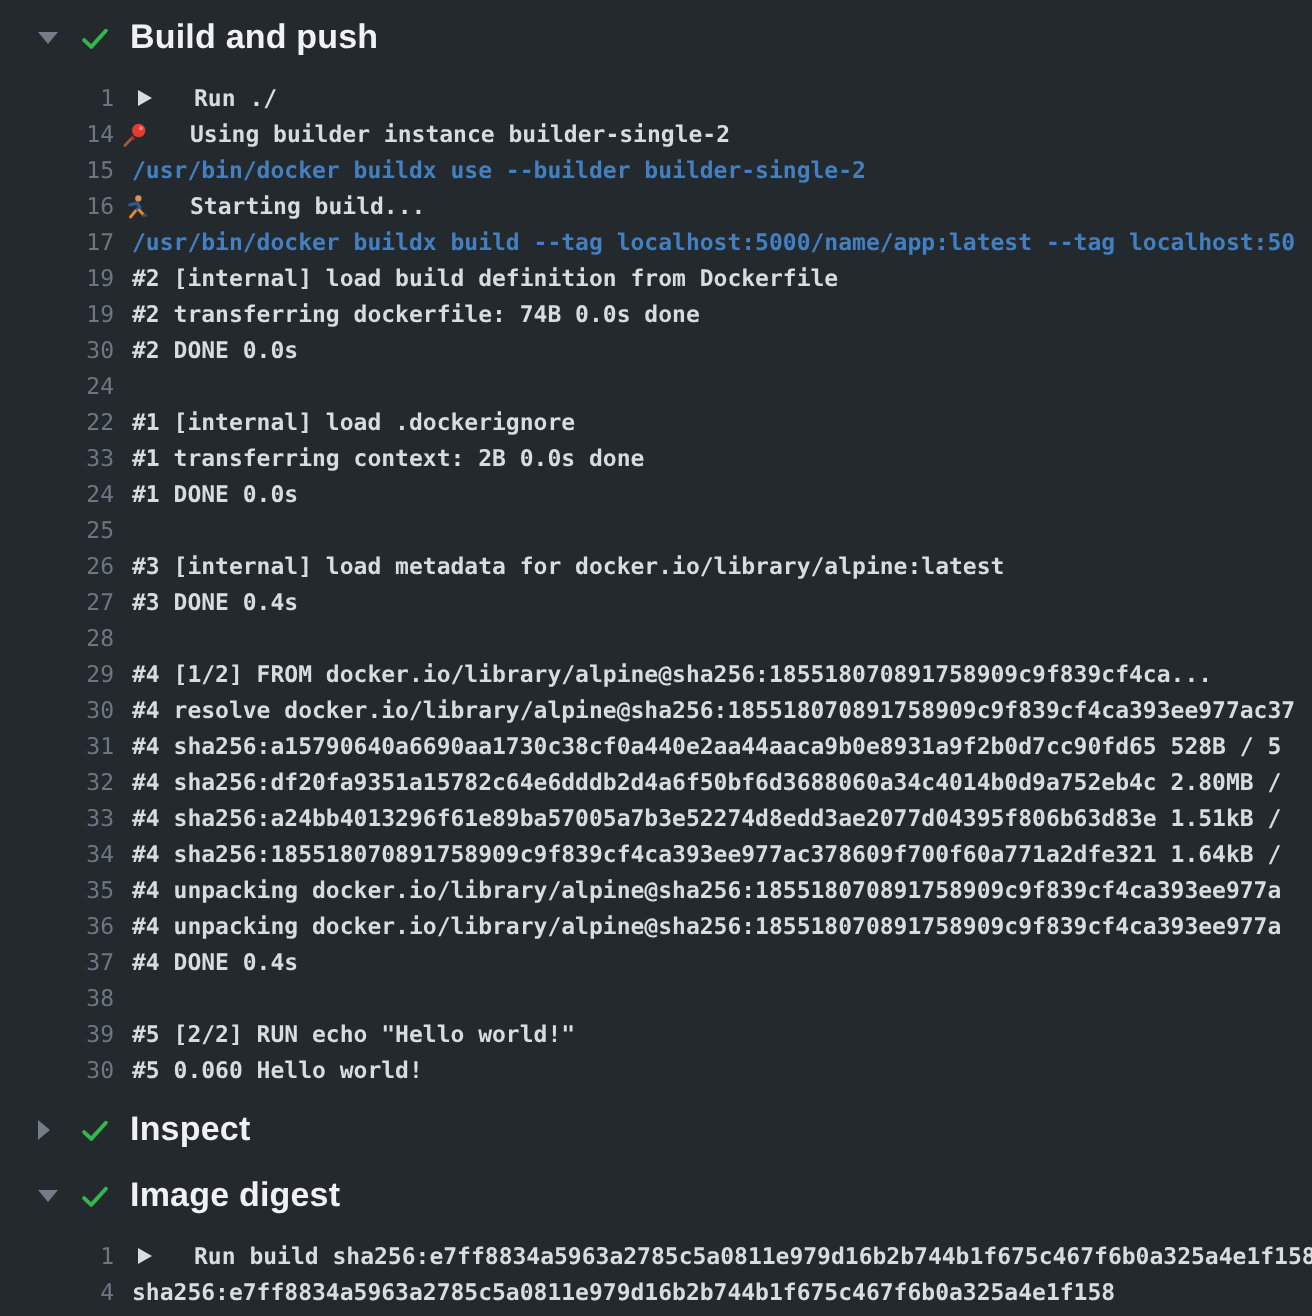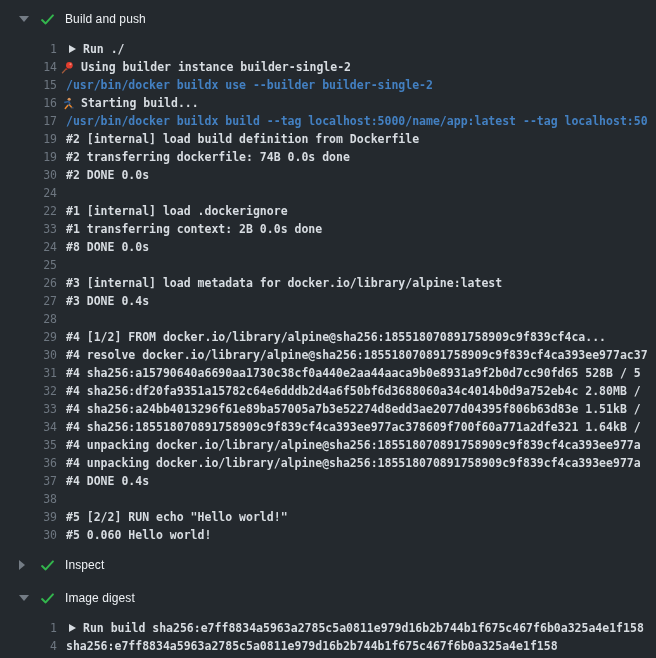--- a/index.html
+++ b/index.html
@@ -43,22 +43,22 @@
     margin-right: 15px;
   }
   .check-icon {
     width: 15px; height: 15px;
     flex: none;
     margin-right: 10px;
     color: #33b64d;
   }
   .section-title {
     font-family: "Liberation Sans", "DejaVu Sans", sans-serif;
-    font-size: 12px;
-    font-weight: 400;
+    font-size: 17px;
+    font-weight: 700;
     color: #eff2f5;
     letter-spacing: 0.1px;
   }
   .section-body {
     padding: 6px 0 3px 0;
   }
   .section + .section { margin-top: 3px; }
   .log-line {
     height: 18px;
     line-height: 18px;
@@ -93,21 +93,21 @@
     border-left: 7px solid #d7dce1;
     border-top: 4px solid transparent;
     border-bottom: 4px solid transparent;
     margin-left: 12px;
     margin-right: 0;
   }
   .emoji-box {
     width: 13px; height: 13px;
     margin-left: 4px;
   }
-  .line-prefix + .line-content { margin-left: 7px; }
+  .line-prefix + .line-content { margin-left: 21px; }
 </style>
 </head>
 <body>
 
 <div class="log-viewer" id="log-root">
     <section class="section">
     <div class="section-header">
       <span class="chevron chev-down"></span>
       <svg class="check-icon" viewBox="0 0 16 16" aria-hidden="true">
         <path d="M2.2 8.6 L6 12.2 L13.8 3.6" fill="none" stroke="currentColor" stroke-width="2.1" stroke-linecap="round" stroke-linejoin="round"></path>
@@ -169,21 +169,21 @@
         <div class="log-line">
     <span class="line-number">22</span>
     <span class="line-content">#1 [internal] load .dockerignore</span>
   </div>
         <div class="log-line">
     <span class="line-number">33</span>
     <span class="line-content">#1 transferring context: 2B 0.0s done</span>
   </div>
         <div class="log-line">
     <span class="line-number">24</span>
-    <span class="line-content">#8 DONE 0.0s</span>
+    <span class="line-content">#1 DONE 0.0s</span>
   </div>
         <div class="log-line">
     <span class="line-number">25</span>
     <span class="line-content"></span>
   </div>
         <div class="log-line">
     <span class="line-number">26</span>
     <span class="line-content">#3 [internal] load metadata for docker.io/library/alpine:latest</span>
   </div>
         <div class="log-line">

